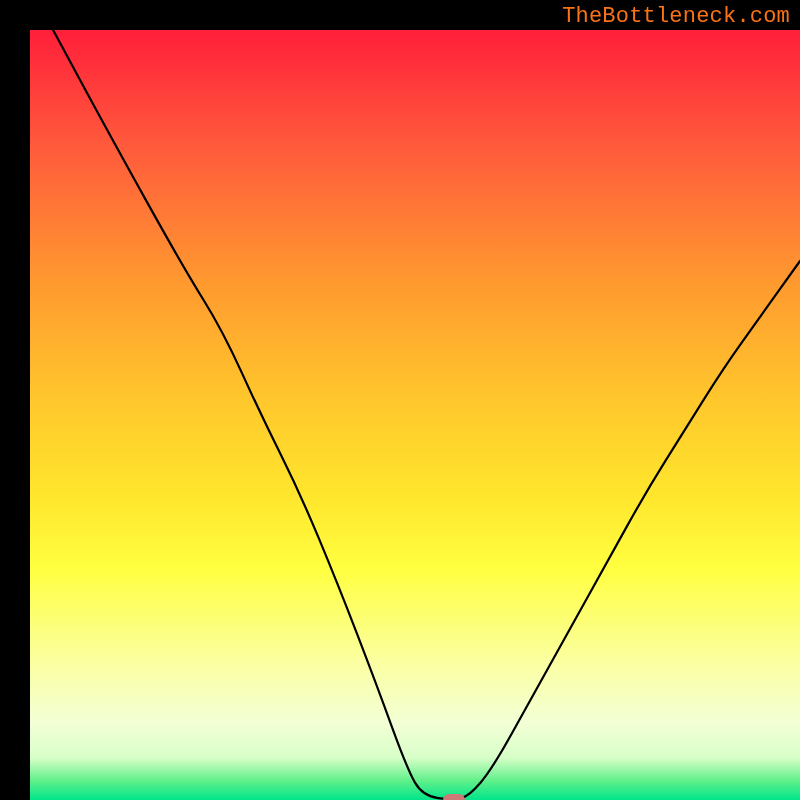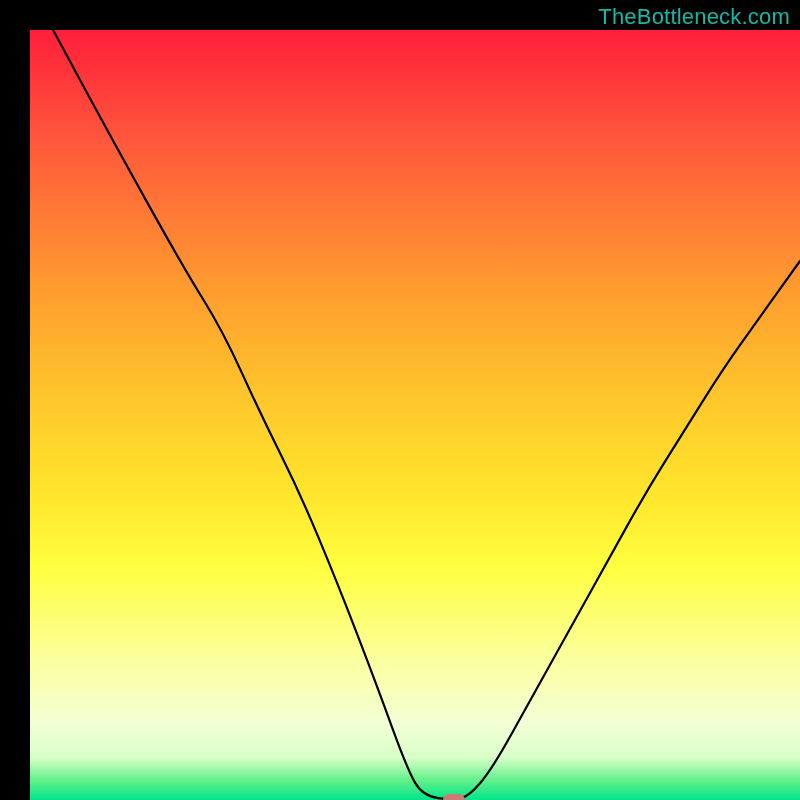--- a/index.html
+++ b/index.html
@@ -14,25 +14,26 @@
   .wrap {
     position: relative;
     width: 800px;
     height: 800px;
     background: #000;
   }
   .watermark {
     position: absolute;
     top: 4px;
     right: 10px;
-    color: #14b8a6;
+    color: #f97316;
     font-size: 22px;
     font-weight: 400;
     z-index: 10;
     letter-spacing: 0.2px;
+    font-family: Liberation Mono, monospace;
   }
   .plot-area {
     position: absolute;
     left: 30px;
     top: 30px;
     width: 770px;
     height: 770px;
     overflow: hidden;
   }
   svg.chart {

